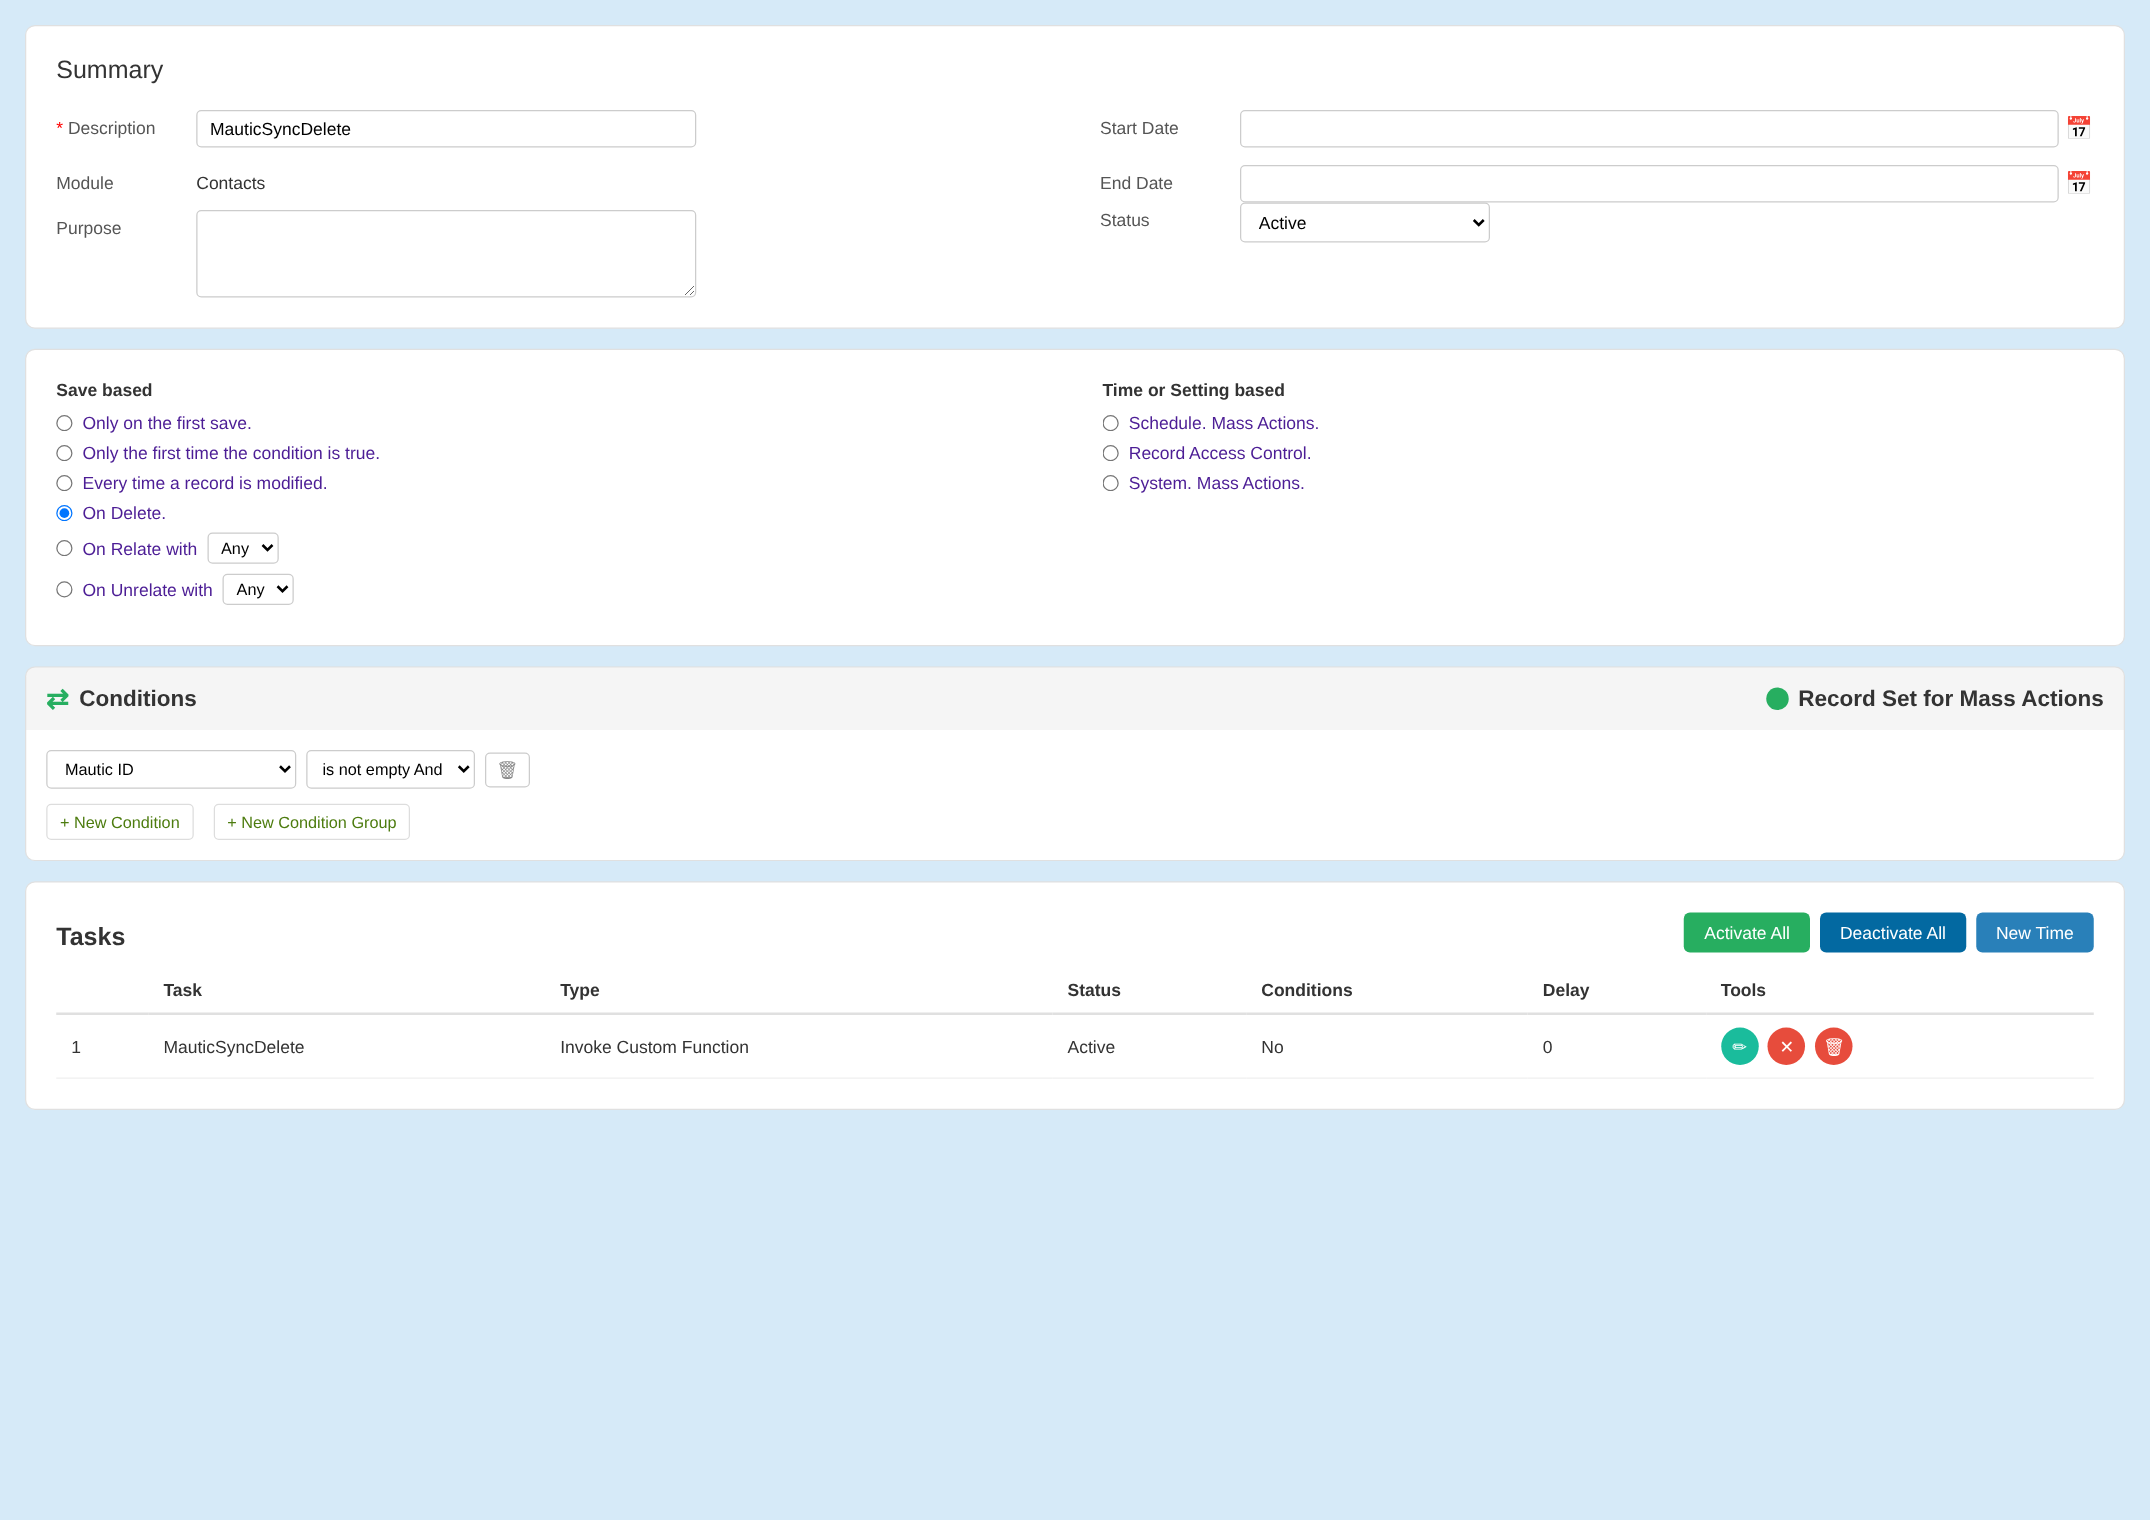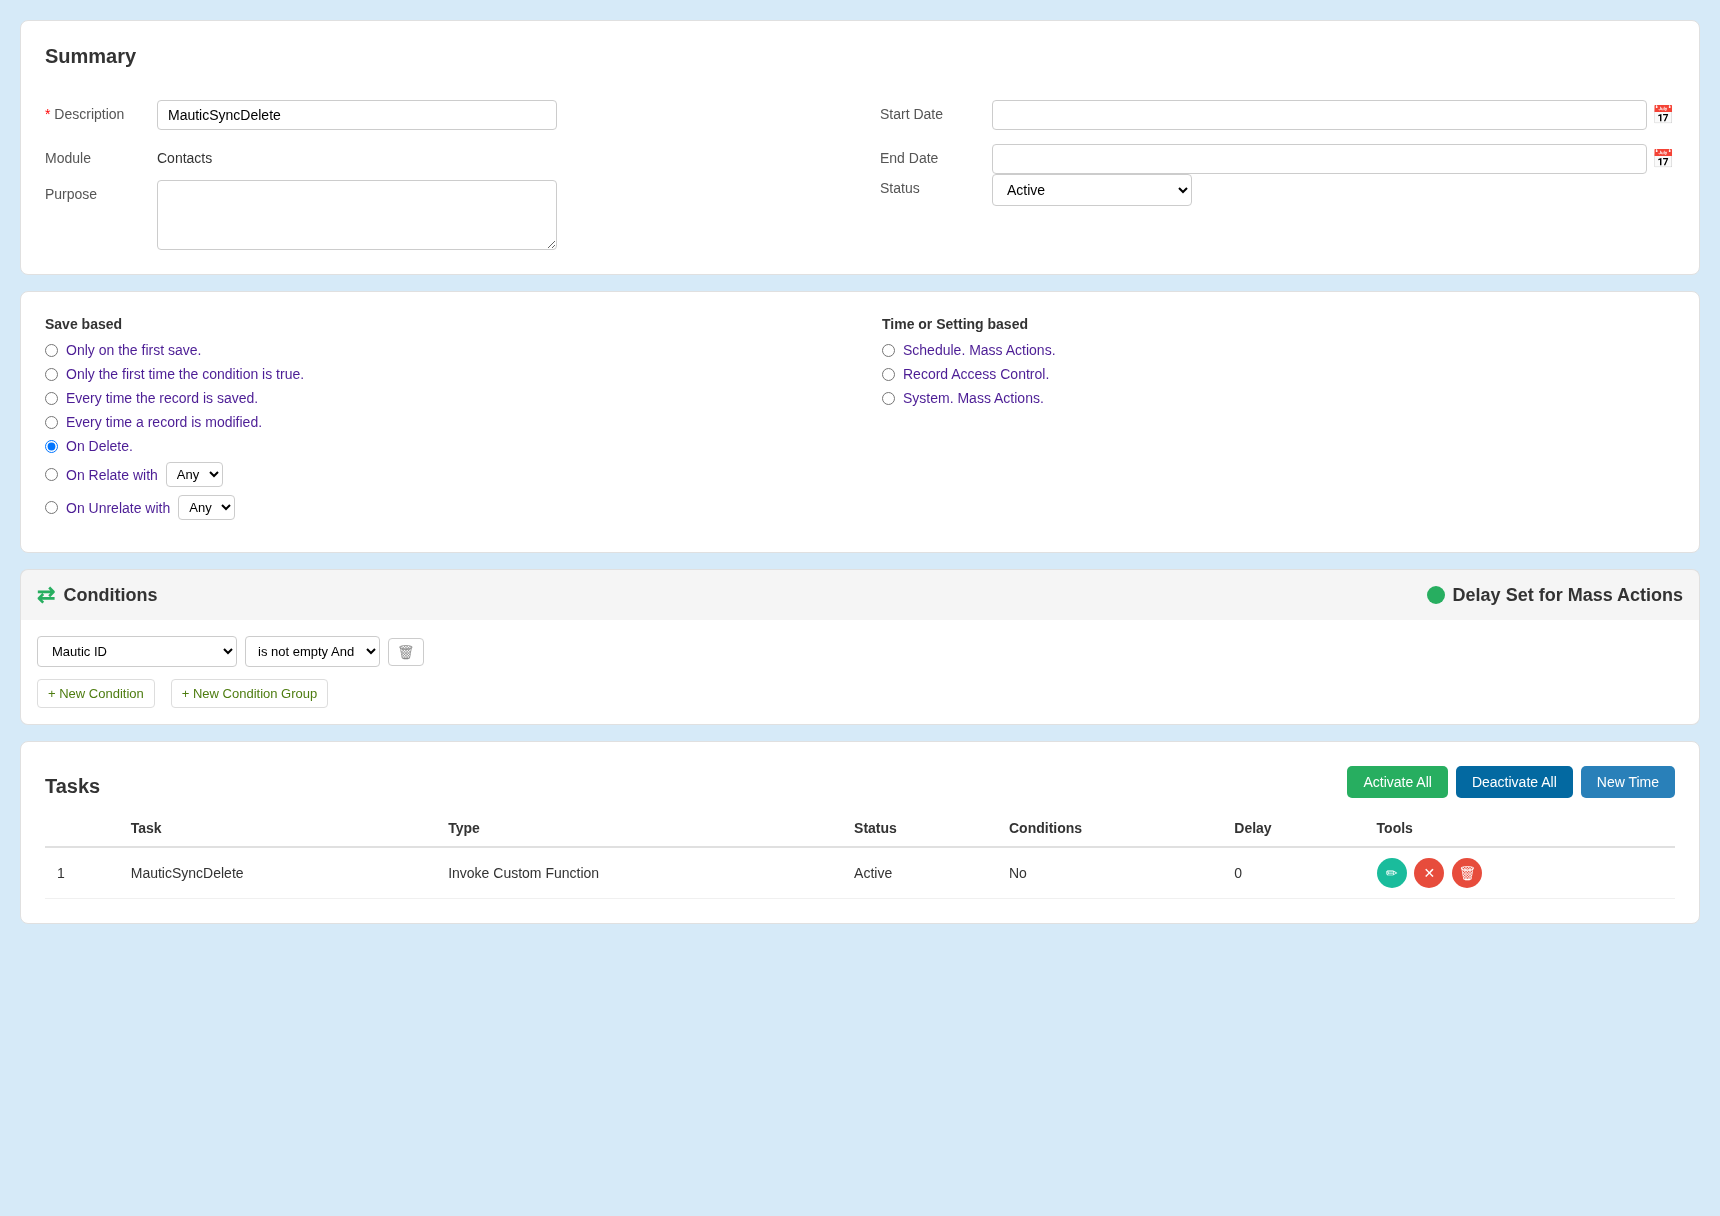--- a/index.html
+++ b/index.html
@@ -12,22 +12,22 @@
     }
     .card {
       background: #fff;
       border-radius: 8px;
       padding: 24px;
       margin-bottom: 16px;
       border: 1px solid #e0e0e0;
     }
     .section-title {
       font-size: 20px;
-      font-weight: bold;
-      margin-bottom: 32px;
+      font-weight: normal;
+      margin-bottom: 20px;
     }
     .form-grid {
       display: grid;
       grid-template-columns: 1fr 1fr;
       gap: 2px 40px;
     }
     .form-row {
       display: flex;
       align-items: flex-start;
       gap: 12px;
@@ -348,24 +348,20 @@
       <div class="trigger-group-title">Save based</div>
       <div class="radio-row">
         <input type="radio" name="trigger" id="r1" style="">
         <label for="r1">Only on the first save.</label>
       </div>
       <div class="radio-row">
         <input type="radio" name="trigger" id="r2" style="">
         <label for="r2">Only the first time the condition is true.</label>
       </div>
       <div class="radio-row">
-        <input type="radio" name="trigger" id="r3" style="">
-        <label for="r3">Every time the record is saved.</label>
-      </div>
-      <div class="radio-row">
         <input type="radio" name="trigger" id="r4" style="">
         <label for="r4">Every time a record is modified.</label>
       </div>
       <div class="radio-row">
         <input type="radio" name="trigger" id="r5" checked="" style="">
         <label for="r5">On Delete.</label>
       </div>
       <div class="radio-row">
         <input type="radio" name="trigger" id="r6" style="">
         <label for="r6">On Relate with</label>
@@ -402,21 +398,21 @@
 
 <div>
   <div class="conditions-header">
     <div class="split">
       <div class="conditions-left-title">
         <span class="arrow-icon">⇄</span>
         <span>Conditions</span>
       </div>
       <div class="conditions-right-title">
         <span class="green-diamond"></span>
-        <span>Delay Set for Mass Actions</span>
+        <span>Record Set for Mass Actions</span>
       </div>
     </div>
   </div>
   <div class="conditions-body">
     <div class="condition-row">
       <select class="condition-select">
         <option>Mautic ID</option>
       </select>
       <select class="condition-op-select">
         <option>is not empty And</option>

